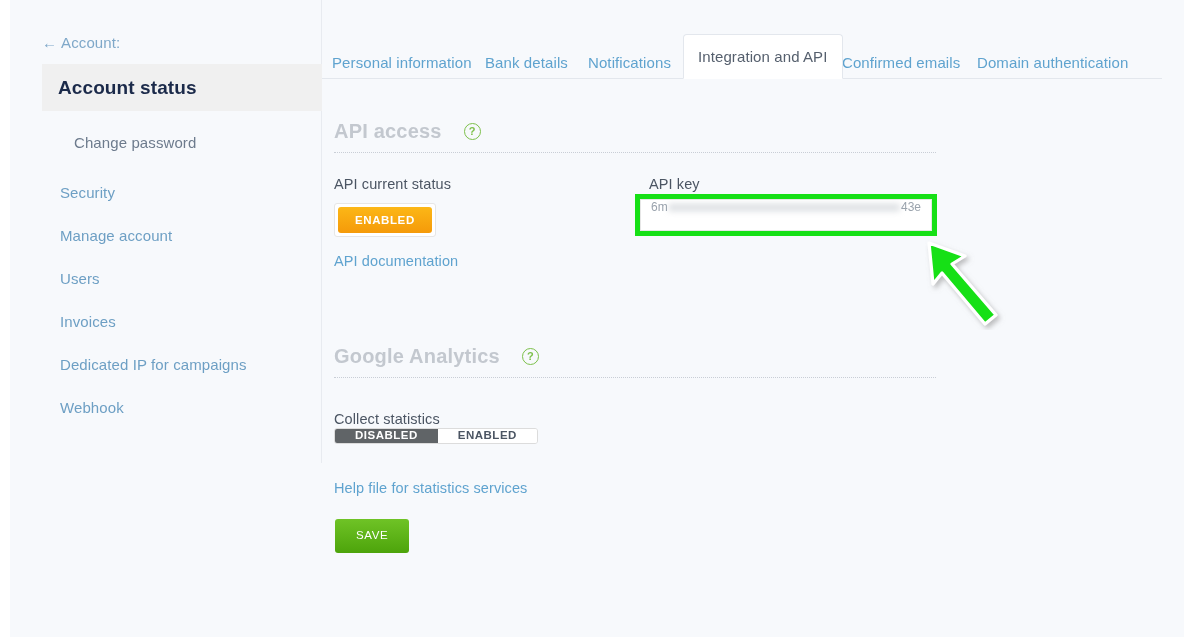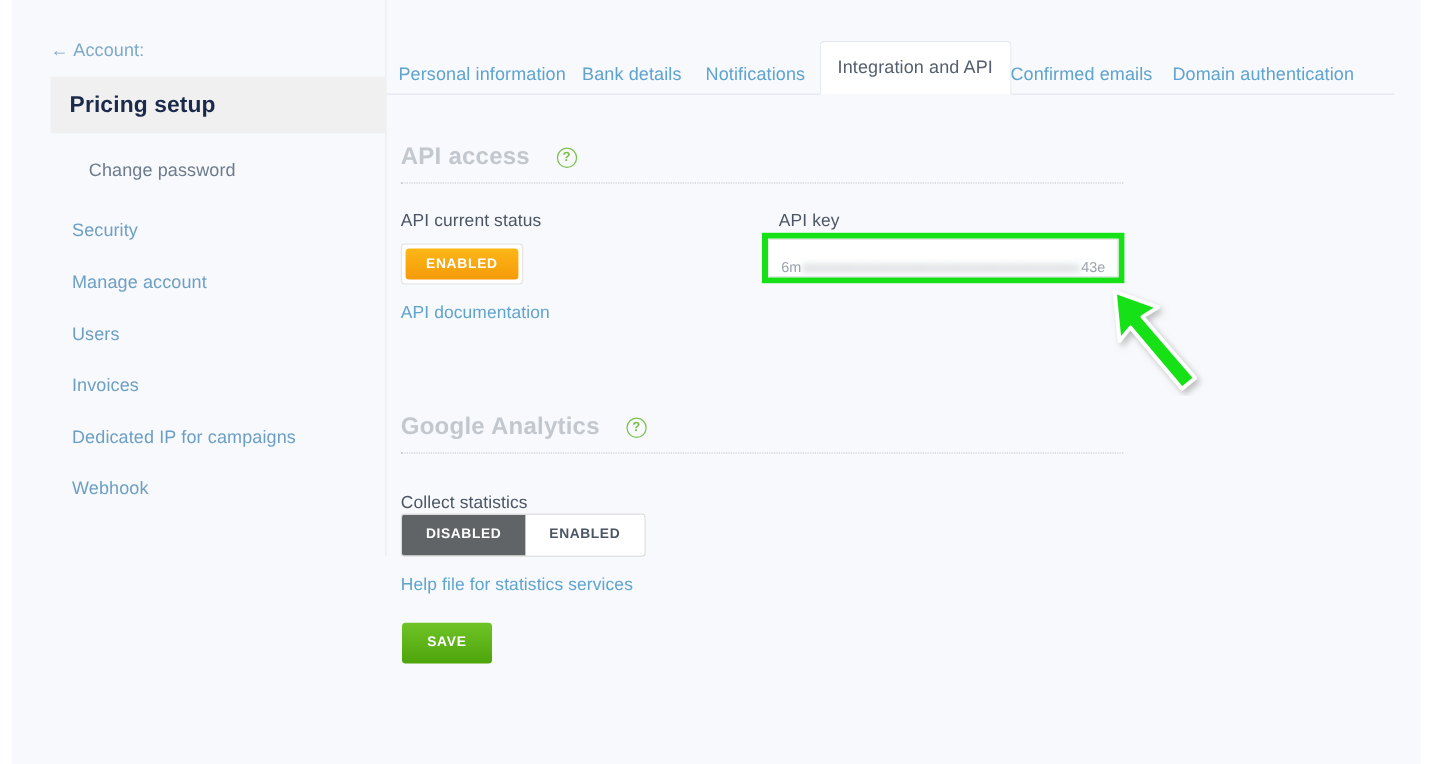--- a/index.html
+++ b/index.html
@@ -227,21 +227,21 @@
     background: #ffffff;
     box-sizing: border-box;
   }
   .apikey-input {
     position: absolute;
     left: 0; top: 0;
     width: 100%; height: 100%;
     border: 1px solid #e6e6e6;
     background: #ffffff;
     display: flex;
-    align-items: flex-end;
+    align-items: flex-start;
     padding: 0 10px;
     font-size: 12px;
     color: #9aa3ad;
     overflow: hidden;
     white-space: nowrap;
     font-family: "Liberation Sans", sans-serif;
     cursor: text;
   }
   .key-visible { flex: 0 0 auto; }
   .key-blur {
@@ -271,41 +271,41 @@
     display: flex;
     border: 1px solid #dcdcdc;
     background: #ffffff;
     border-radius: 3px;
     overflow: hidden;
   }
   .toggle-seg {
     font-size: 11.5px;
     font-weight: bold;
     letter-spacing: .5px;
-    padding: 11px 20px;
+    padding: 1px 20px;
     cursor: pointer;
     color: #4b5563;
     background: #ffffff;
     border: none;
     font-family: "Liberation Sans", sans-serif;
     line-height: 1;
   }
   .toggle-seg.active {
     background: #606467;
     color: #ffffff;
   }
 
   
   .btn-save {
     position: absolute;
     left: 335px; top: 519px;
     background: linear-gradient(to bottom, #6fc326 0%, #4da40b 100%);
     color: #ffffff;
     font-size: 11.5px;
-    font-weight: bold;
+    font-weight: normal;
     letter-spacing: .6px;
     padding: 11px 21px;
     border: none;
     border-radius: 3px;
     cursor: pointer;
     font-family: "Liberation Sans", sans-serif;
     line-height: 1;
   }
 </style>
 </head>
@@ -315,21 +315,21 @@
   <div class="page-bg"></div>
   <div class="right-edge"></div>
 
   <div class="sidebar">
 
     <a class="back-link">
       <span class="back-arrow">←</span><span>Account:</span>
     </a>
 
     <div class="account-setup-row">
-      <span class="label">Pricing setup</span>
+      <span class="label">Account status</span>
     </div>
 
     <div class="change-password">Change password</div>
 
     <div class="nav-list">
       <span class="nav-item">Security</span>
       <span class="nav-item">Manage account</span>
       <span class="nav-item">Users</span>
       <span class="nav-item">Invoices</span>
       <span class="nav-item">Dedicated IP for campaigns</span>

